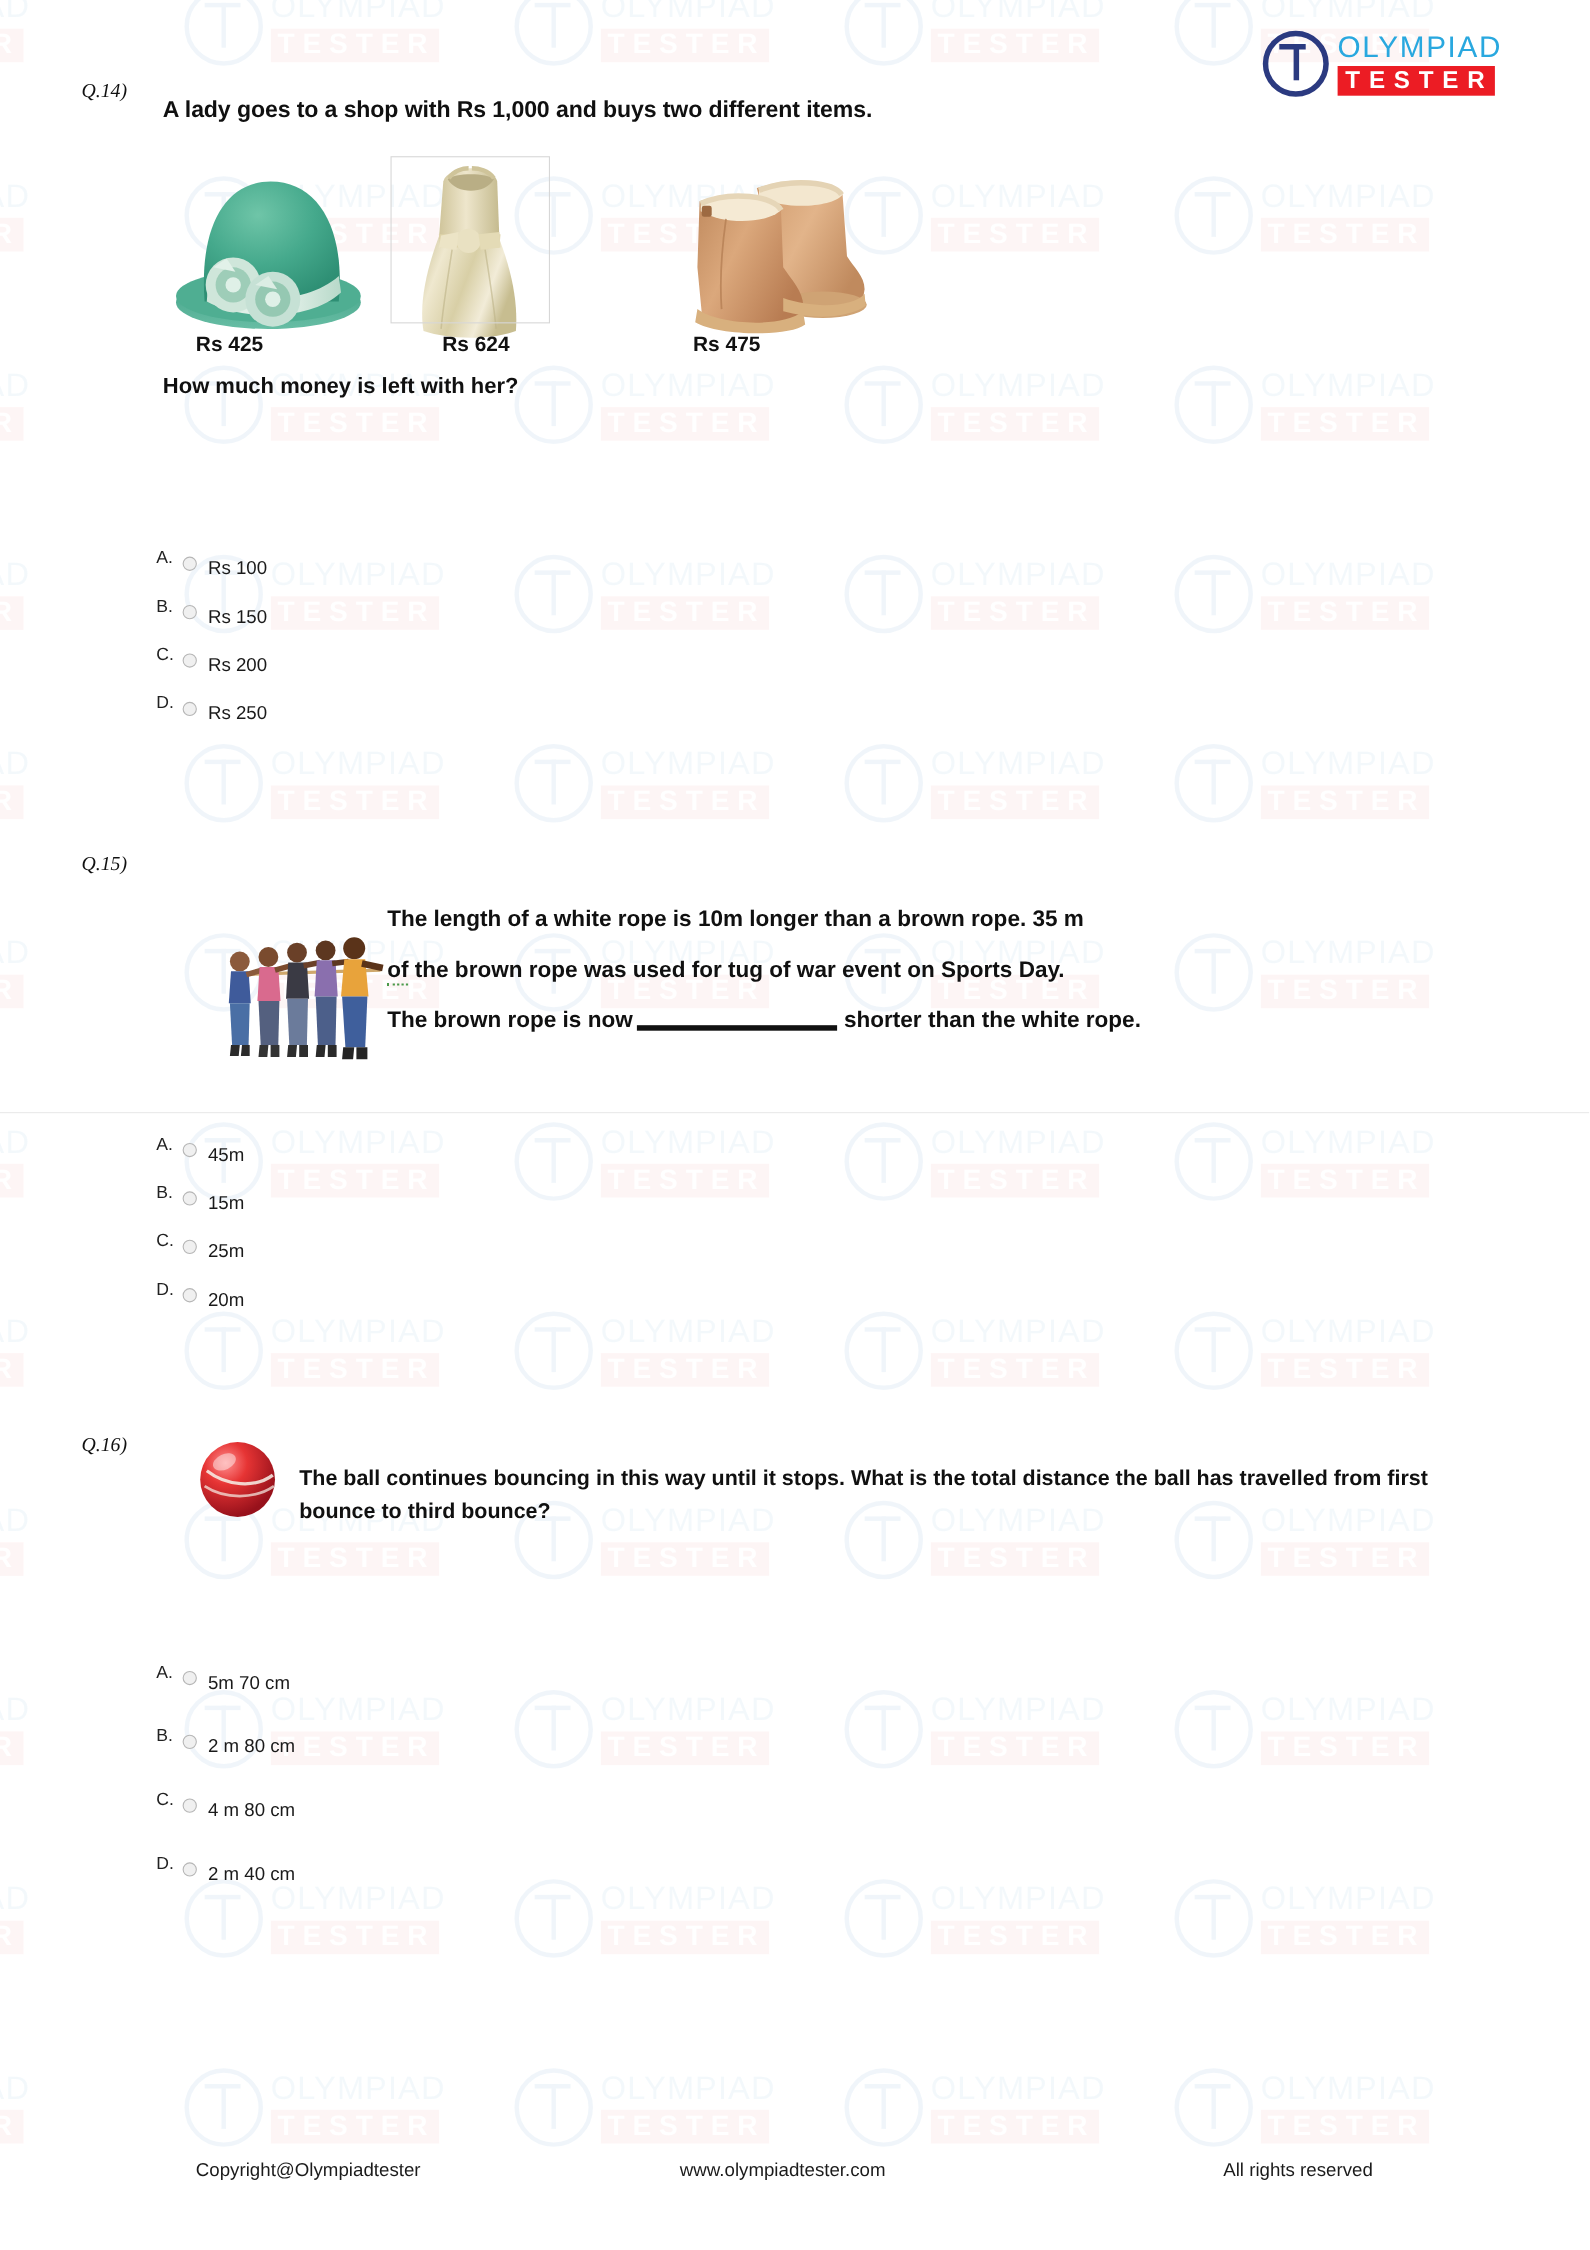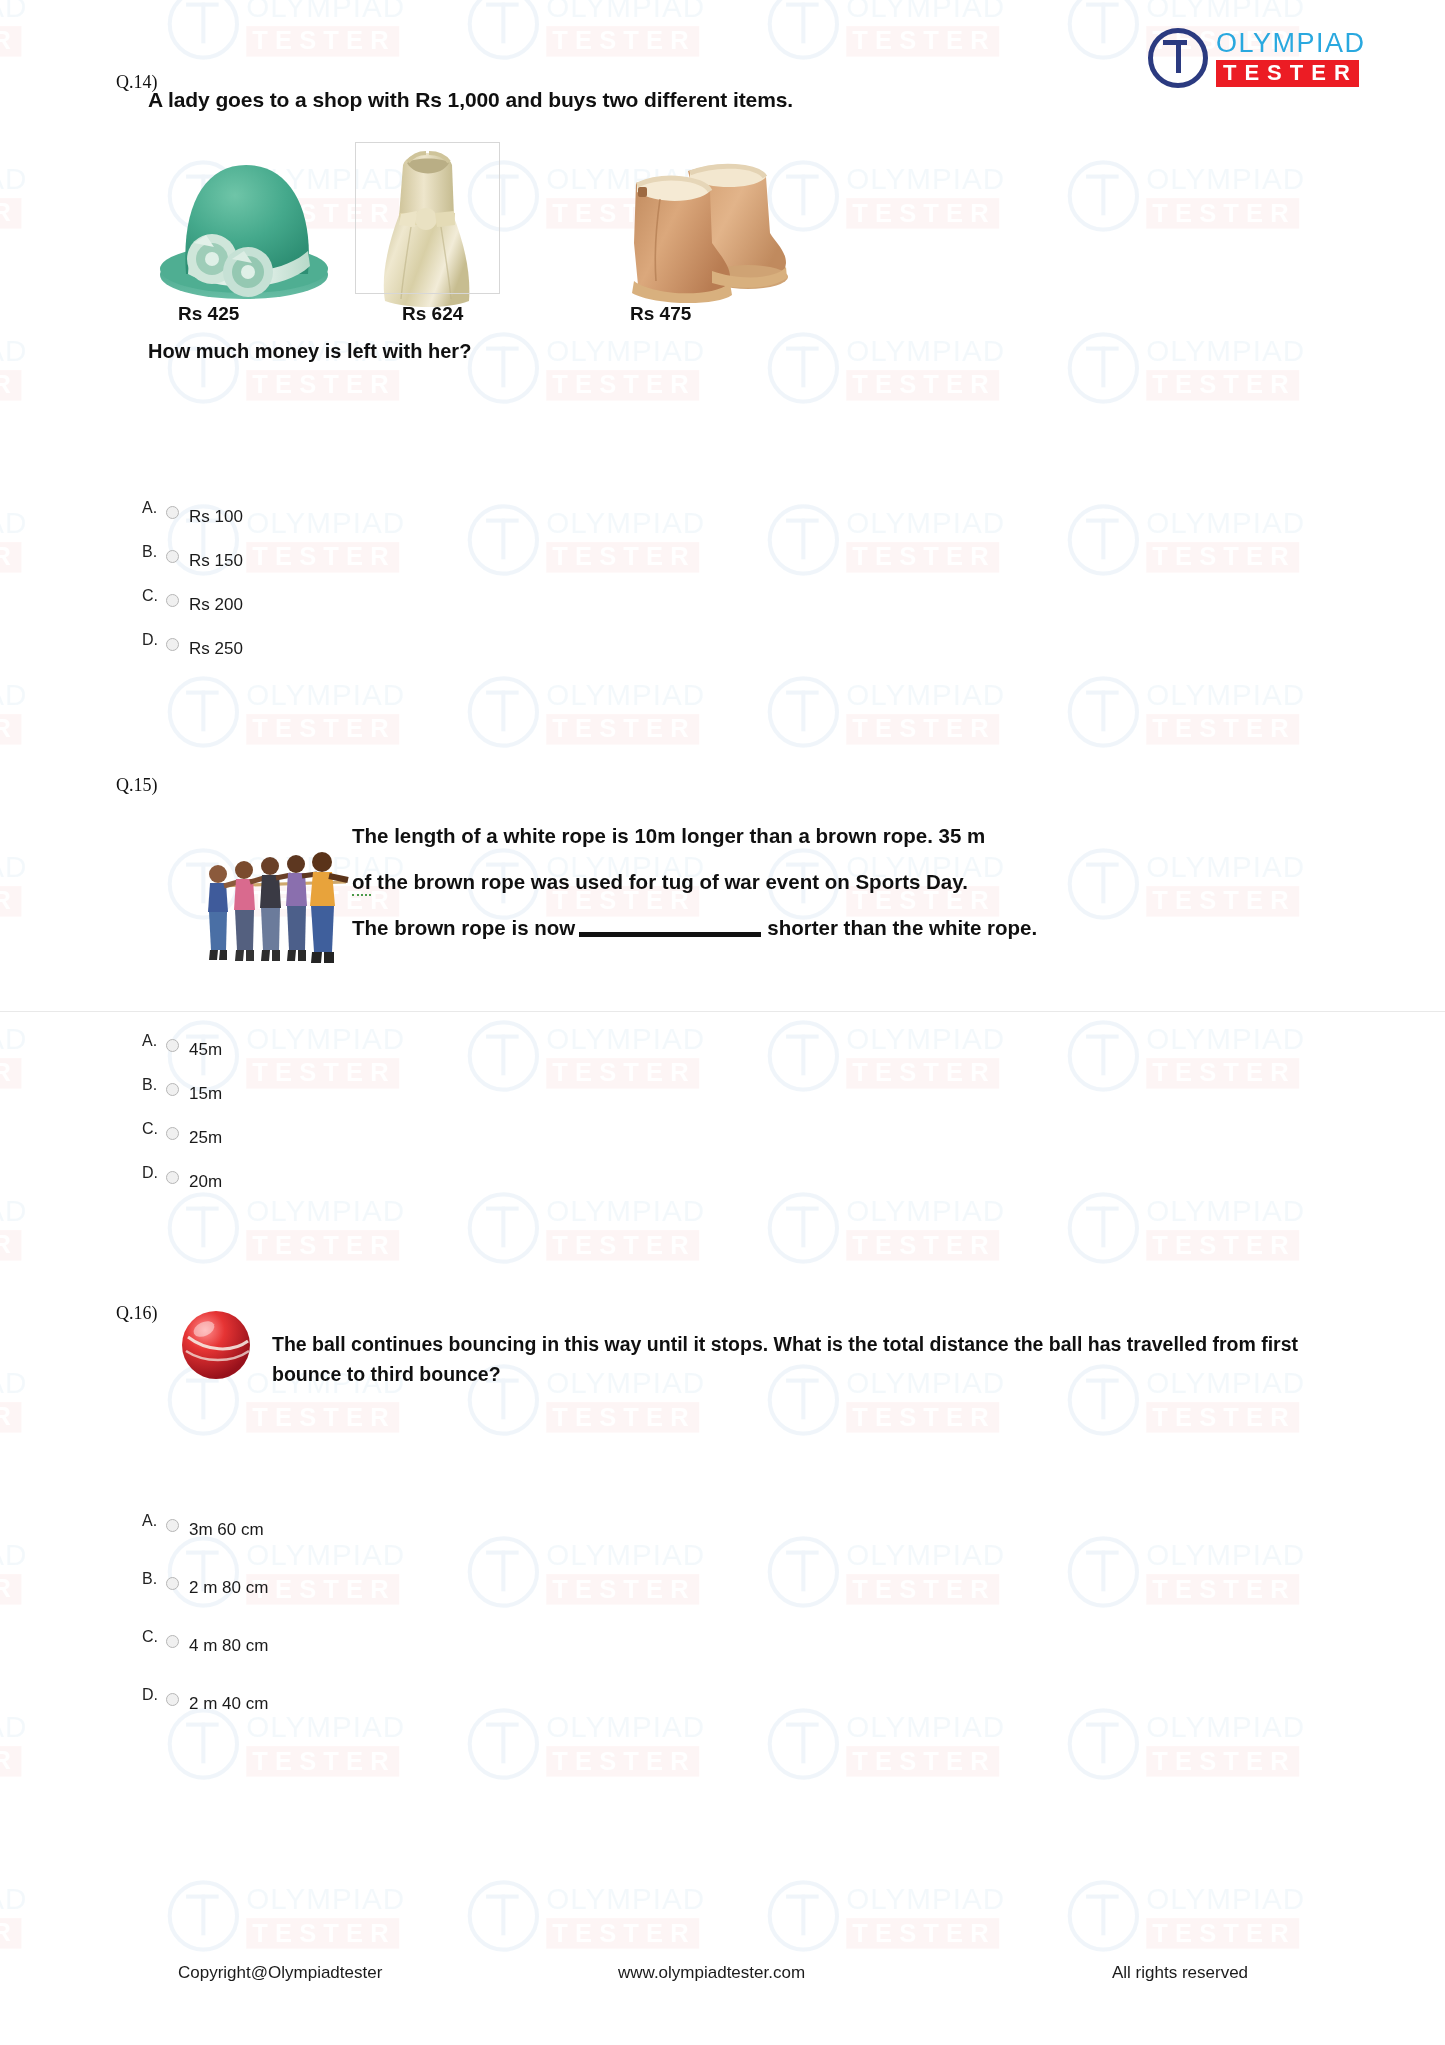--- a/index.html
+++ b/index.html
@@ -142,24 +142,24 @@
     display: inline-block;
   }
 
   
   .content {
     position: relative;
     z-index: 3;
   }
   .qnum {
     position: absolute;
+    font-style: italic;
     font-size: 18px;
     color: #111;
     font-family: "Liberation Serif", serif;
-    margin-left: 42px;
   }
   .qtext {
     position: absolute;
     font-weight: bold;
     color: #101010;
     font-family: "Liberation Sans", sans-serif;
   }
   .q14-stem {
     left: 148px;
     top: 88px;
@@ -943,21 +943,21 @@
     </div>
 
     <div class="q16-body">
       <div class="q16-p q16-p2">The ball continues bouncing in this way until it stops. What is the total distance the ball has travelled from first bounce to third bounce?</div>
     </div>
 
     <div class="options" style="left:142px; top:1513px;">
       <div class="opt" style="height:58px;">
         <span class="opt-letter">A.</span>
         <span class="radio"></span>
-        <span class="opt-label">3m 60 cm</span>
+        <span class="opt-label">5m 70 cm</span>
       </div>
       <div class="opt" style="height:58px;">
         <span class="opt-letter">B.</span>
         <span class="radio"></span>
         <span class="opt-label">2 m 80 cm</span>
       </div>
       <div class="opt" style="height:58px;">
         <span class="opt-letter">C.</span>
         <span class="radio"></span>
         <span class="opt-label">4 m 80 cm</span>

